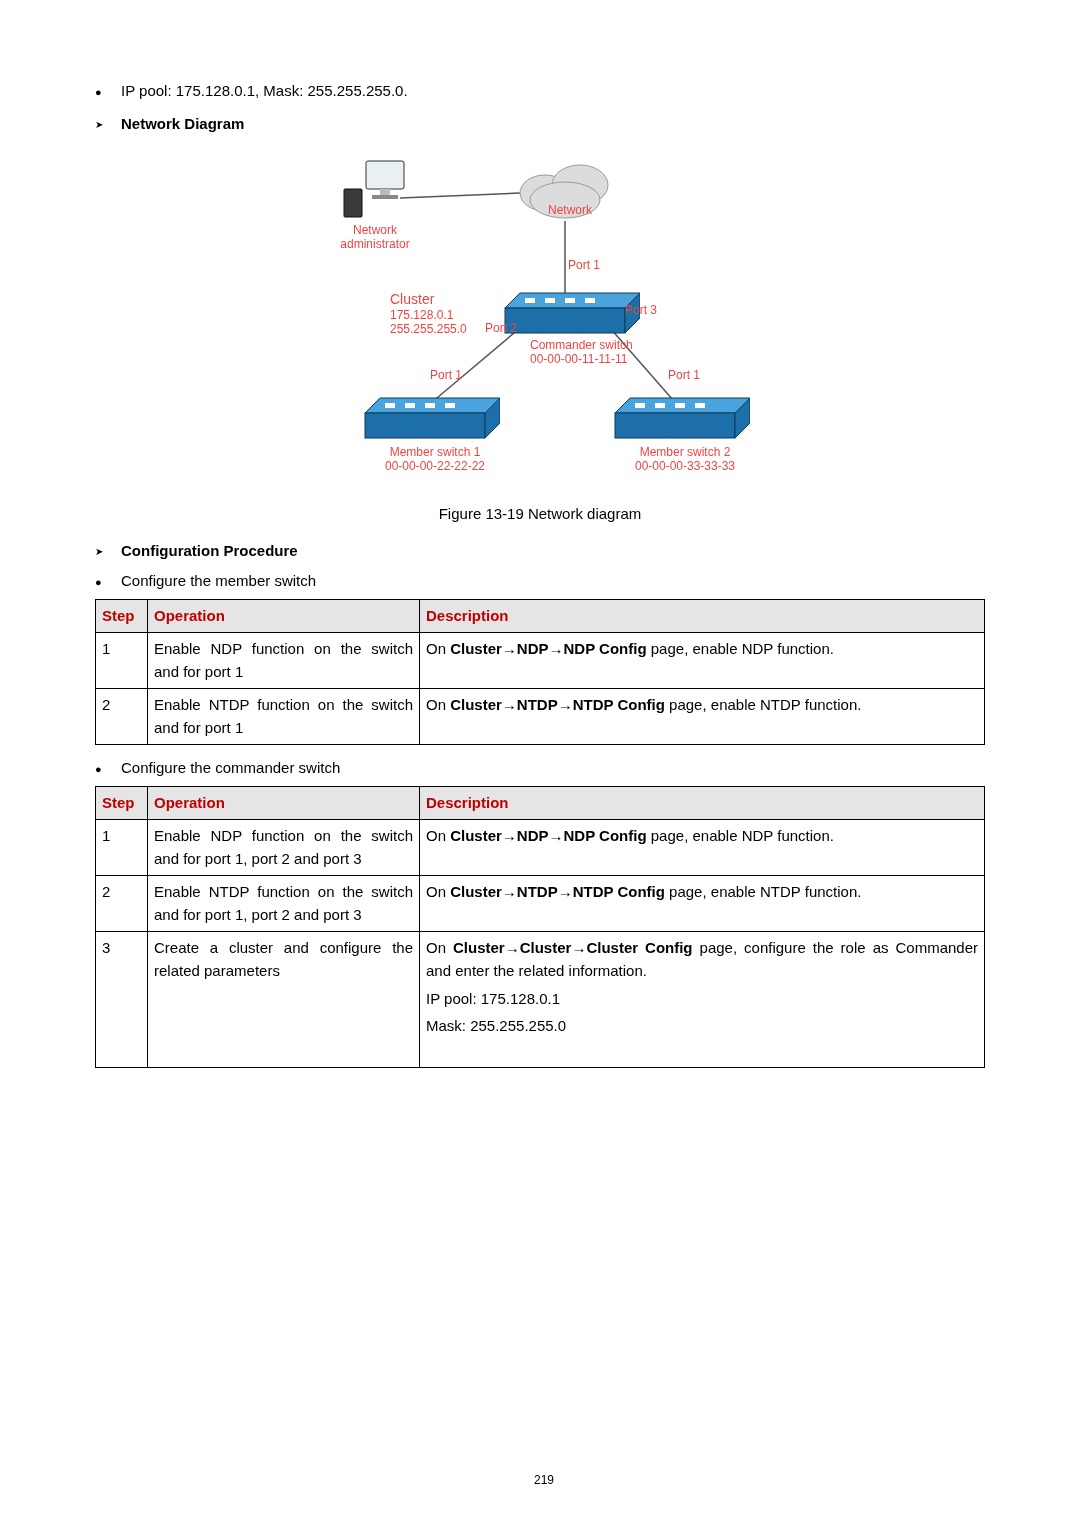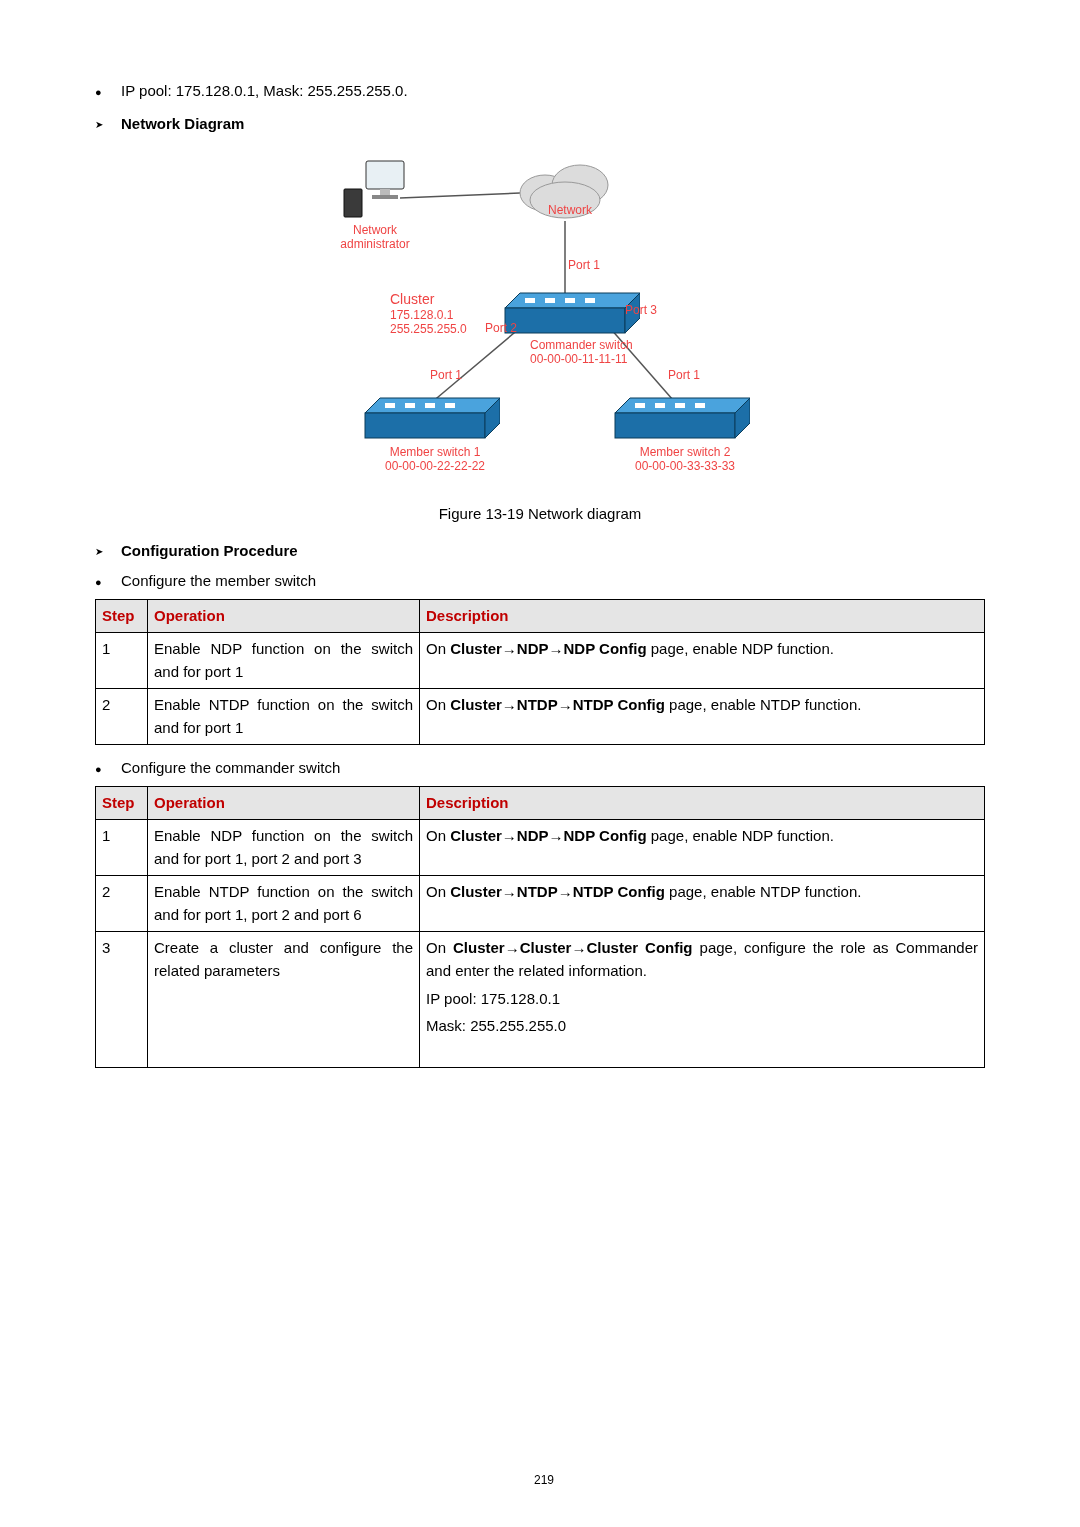--- a/index.html
+++ b/index.html
@@ -220,21 +220,21 @@
   <tbody>
     <tr>
       <td>1</td>
       <td class="op">Enable NDP function on the switch and for port 1, port 2 and port 3</td>
       <td class="desc">
         <span>On </span><span class="bold">Cluster→NDP→NDP Config</span><span> page, enable NDP function.</span>
       </td>
     </tr>
     <tr>
       <td>2</td>
-      <td class="op">Enable NTDP function on the switch and for port 1, port 2 and port 6</td>
+      <td class="op">Enable NTDP function on the switch and for port 1, port 2 and port 3</td>
       <td class="desc">
         <span>On </span><span class="bold">Cluster→NTDP→NTDP Config</span><span> page, enable NTDP function.</span>
       </td>
     </tr>
     <tr>
       <td>3</td>
       <td class="op">Create a cluster and configure the related parameters</td>
       <td class="desc" style="padding-bottom:30px;">
         <span>On </span><span class="bold">Cluster→Cluster→Cluster Config</span><span> page, configure the role as Commander and enter the related information.</span>
         <div style="margin-top:6px;">IP pool: 175.128.0.1</div>

